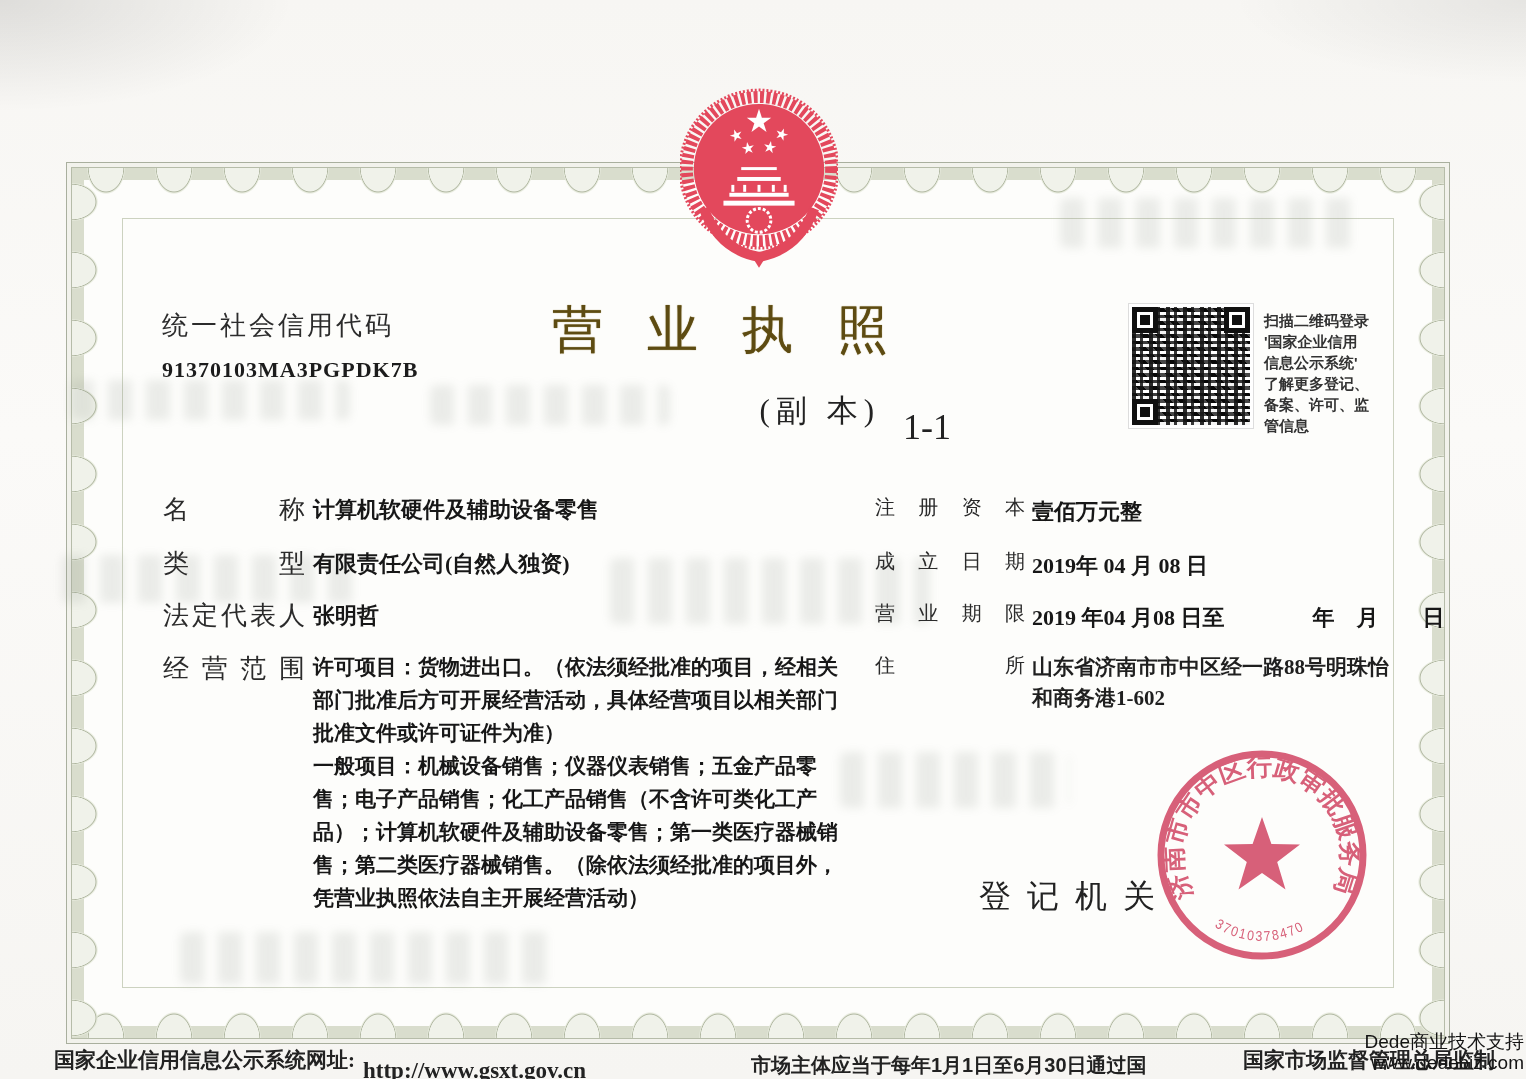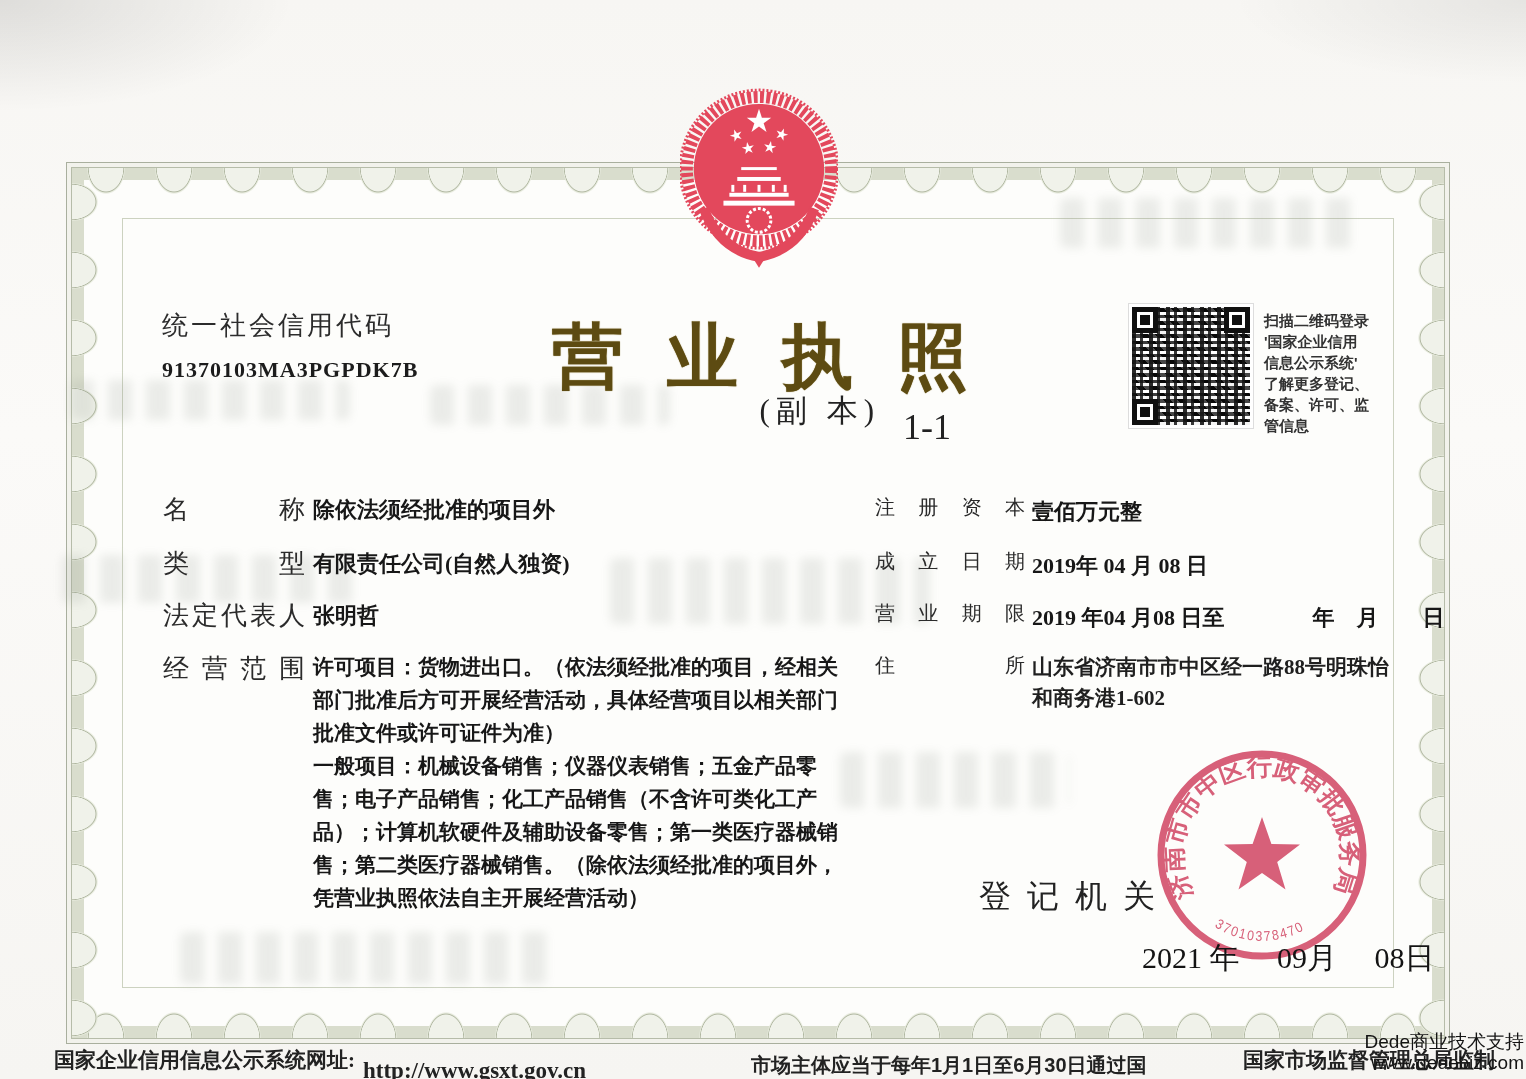--- a/index.html
+++ b/index.html
@@ -38,22 +38,22 @@
       linear-gradient(90deg,#d9ddcd,#d9ddcd);
     background-size:100% 68px,12px 100%;background-repeat:repeat-y,no-repeat;background-position:100% 0,100% 0;}
   
   .ghost{position:absolute;filter:blur(5px);opacity:.16;border-radius:6px;
     background:repeating-linear-gradient(90deg,#8d948a 0 24px, transparent 24px 38px);}
   
   .emblem{position:absolute;left:680px;top:80px;width:158px;height:192px;z-index:4;}
   .credit{position:absolute;left:162px;top:308px;}
   .credit .lab{font-size:26px;letter-spacing:3px;color:#2c2c2c;}
   .credit .code{margin-top:14px;font-size:22px;letter-spacing:1px;color:#1c1c1c;font-weight:bold;}
-  .title{position:absolute;left:552px;top:310px;width:470px;font-family:"DejaVu Sans","Liberation Sans",sans-serif;
-    font-weight:bold;font-size:71px;letter-spacing:44px;white-space:nowrap;color:#5d4b12;
+  .title{position:absolute;left:552px;top:296px;width:470px;font-family:"DejaVu Sans","Liberation Sans",sans-serif;
+    font-weight:normal;font-size:51px;letter-spacing:44px;white-space:nowrap;color:#5d4b12;
     text-shadow:0 0 1px #7a6520;}
   .subtitle{position:absolute;left:660px;top:390px;width:220px;text-align:right;font-size:31px;letter-spacing:6px;color:#222;}
   .pageno{position:absolute;left:903px;top:406px;font-size:36px;color:#222;}
   
   .qr{position:absolute;left:1128px;top:303px;width:124px;height:124px;background:#fff;border:1px solid #ddd;}
   .qr-noise{position:absolute;inset:3px;
     background:
       repeating-linear-gradient(90deg,rgba(20,20,20,.9) 0 4px, rgba(255,255,255,0) 4px 8px, rgba(20,20,20,.85) 8px 11px, rgba(255,255,255,0) 11px 17px),
       repeating-linear-gradient(0deg,#f4f4f4 0 3px, rgba(0,0,0,.75) 3px 6px, #fff 6px 9px, rgba(0,0,0,.7) 9px 13px),
       repeating-linear-gradient(45deg,#1c1c1c 0 5px,#efefef 5px 10px);}
@@ -148,21 +148,21 @@
     <div class="finder f-bl"></div>
   </div>
   <div class="qr-caption">扫描二维码登录
 '国家企业信用
 信息公示系统'
 了解更多登记、
 备案、许可、监
 管信息</div>
 
   <div class="flabel" style="left:163px;top:492px;">名称</div>
-  <div class="fvalue" style="left:313px;top:495px;">除依法须经批准的项目外</div>
+  <div class="fvalue" style="left:313px;top:495px;">计算机软硬件及辅助设备零售</div>
 
   <div class="flabel" style="left:163px;top:546px;">类型</div>
   <div class="fvalue" style="left:313px;top:549px;">有限责任公司(自然人独资)</div>
 
   <div class="flabel" style="left:163px;top:598px;">法定代表人</div>
   <div class="fvalue" style="left:313px;top:601px;">张明哲</div>
 
   <div class="flabel" style="left:163px;top:651px;">经营范围</div>
   <div class="scope">许可项目：货物进出口。（依法须经批准的项目，经相关部门批准后方可开展经营活动，具体经营项目以相关部门批准文件或许可证件为准）
 一般项目：机械设备销售；仪器仪表销售；五金产品零售；电子产品销售；化工产品销售（不含许可类化工产品）；计算机软硬件及辅助设备零售；第一类医疗器械销售；第二类医疗器械销售。（除依法须经批准的项目外，凭营业执照依法自主开展经营活动）</div>
@@ -189,21 +189,20 @@
     <circle cx="112" cy="112" r="101" fill="none" stroke="#d4536e" stroke-width="7"></circle>
     <polygon points="112,74 121.4,101.1 150,101.6 127.2,118.9 135.5,146.4 112,130 88.5,146.4 96.8,118.9 74,101.6 102.6,101.1" fill="#d4536e"></polygon>
     <text font-size="24" font-weight="bold" fill="#d4536e" font-family="Liberation Serif, DejaVu Serif, serif">
       <textPath href="#sealTextArc" startOffset="0" textLength="330" lengthAdjust="spacingAndGlyphs">济南市市中区行政审批服务局</textPath>
     </text>
     <text font-size="14" fill="#d4536e" font-family="Liberation Sans, DejaVu Sans, sans-serif" letter-spacing="2">
       <textPath href="#sealCodeArc" startOffset="2" textLength="96" lengthAdjust="spacingAndGlyphs">37010378470</textPath>
     </text>
   </svg>
 
-  <div class="issue-date">2021 年　 09月 　08日</div>
 
   <div class="ft ft-site">国家企业信用信息公示系统网址:</div>
   <div class="ft ft-url">http://www.gsxt.gov.cn</div>
   <div class="ft ft-notice">市场主体应当于每年1月1日至6月30日通过国</div>
   <div class="ft ft-issuer">国家市场监督管理总局监制</div>
 
   <div class="watermark">
     <div>Dede商业技术支持</div>
     <div>www.dedebiz.com</div>
   </div>

